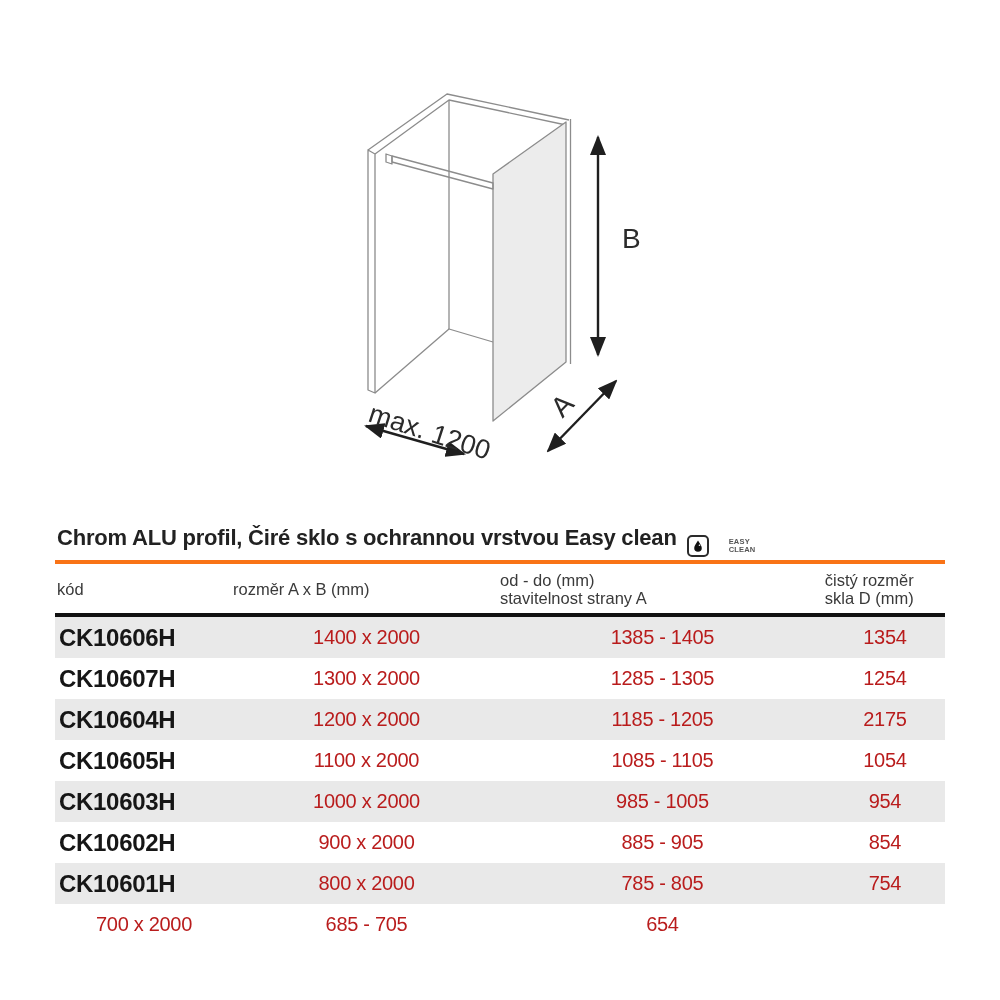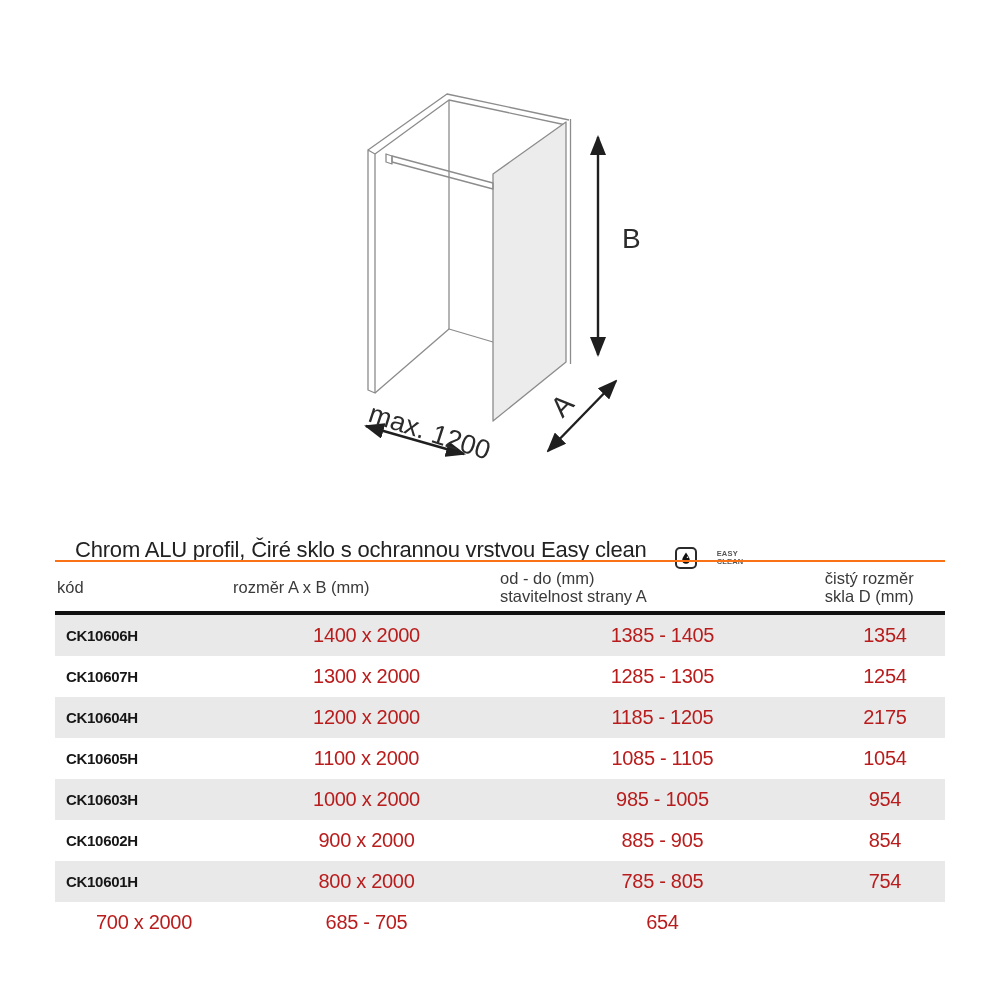--- a/index.html
+++ b/index.html
@@ -20,64 +20,64 @@
     font-family:"Liberation Sans", sans-serif;
     fill:#2b2b2b;
   }
 
   
   .title-row{
     position:absolute;left:57px;top:519px;
     display:flex;align-items:center;gap:10px;
   }
   .page-title{
-    margin:18px;
-    font-size:22px;font-weight:400;color:#222222;
+    margin:0;
+    font-size:22px;font-weight:700;color:#222222;
     letter-spacing:-0.2px;white-space:nowrap;
   }
   .ec-badge{display:flex;align-items:center;gap:20px;margin-top:16px;}
   .ec-box{
     width:22px;height:22px;box-sizing:border-box;
     border:2px solid #2b2b2b;border-radius:5px;
     display:flex;align-items:center;justify-content:center;
     background:#fff;
   }
   .ec-text{
     display:flex;flex-direction:column;justify-content:center;
     font-size:7.5px;line-height:8px;font-weight:600;color:#555555;
     letter-spacing:0.2px;
   }
 
   
   .spec-table{
     position:absolute;left:55px;top:560px;width:890px;
   }
   .thead{
-    border-top:2px solid #f97316;
+    border-top:4px solid #f97316;
     height:49px;
     display:grid;
     grid-template-columns:20% 30% 36.5% 13.5%;
     align-items:center;
     font-size:16.5px;line-height:18px;color:#3a3a3a;
   }
   .thead .h1{text-align:left;padding-left:2px;}
   .thead .h2,.thead .h3,.thead .h4{}
   .thead span{display:block;}
   .thick-rule{height:4px;background:#111111;}
   .trow{
     height:41px;
     display:grid;
     grid-template-columns:20% 30% 36.5% 13.5%;
     align-items:center;
     letter-spacing:-0.3px;
   }
   .trow:nth-child(odd){background:#e9e9e9;}
   .trow .c1{
-    text-align:left;padding-left:11px;
-    font-weight:700;font-size:15px;color:#161616;
+    text-align:left;padding-left:4px;
+    font-weight:700;font-size:24px;color:#161616;
   }
   .trow .c2,.trow .c3,.trow .c4{
     text-align:center;font-size:20px;color:#b91c1c;
   }
 </style>
 </head>
 <body>
 
 <div class="page">
 

